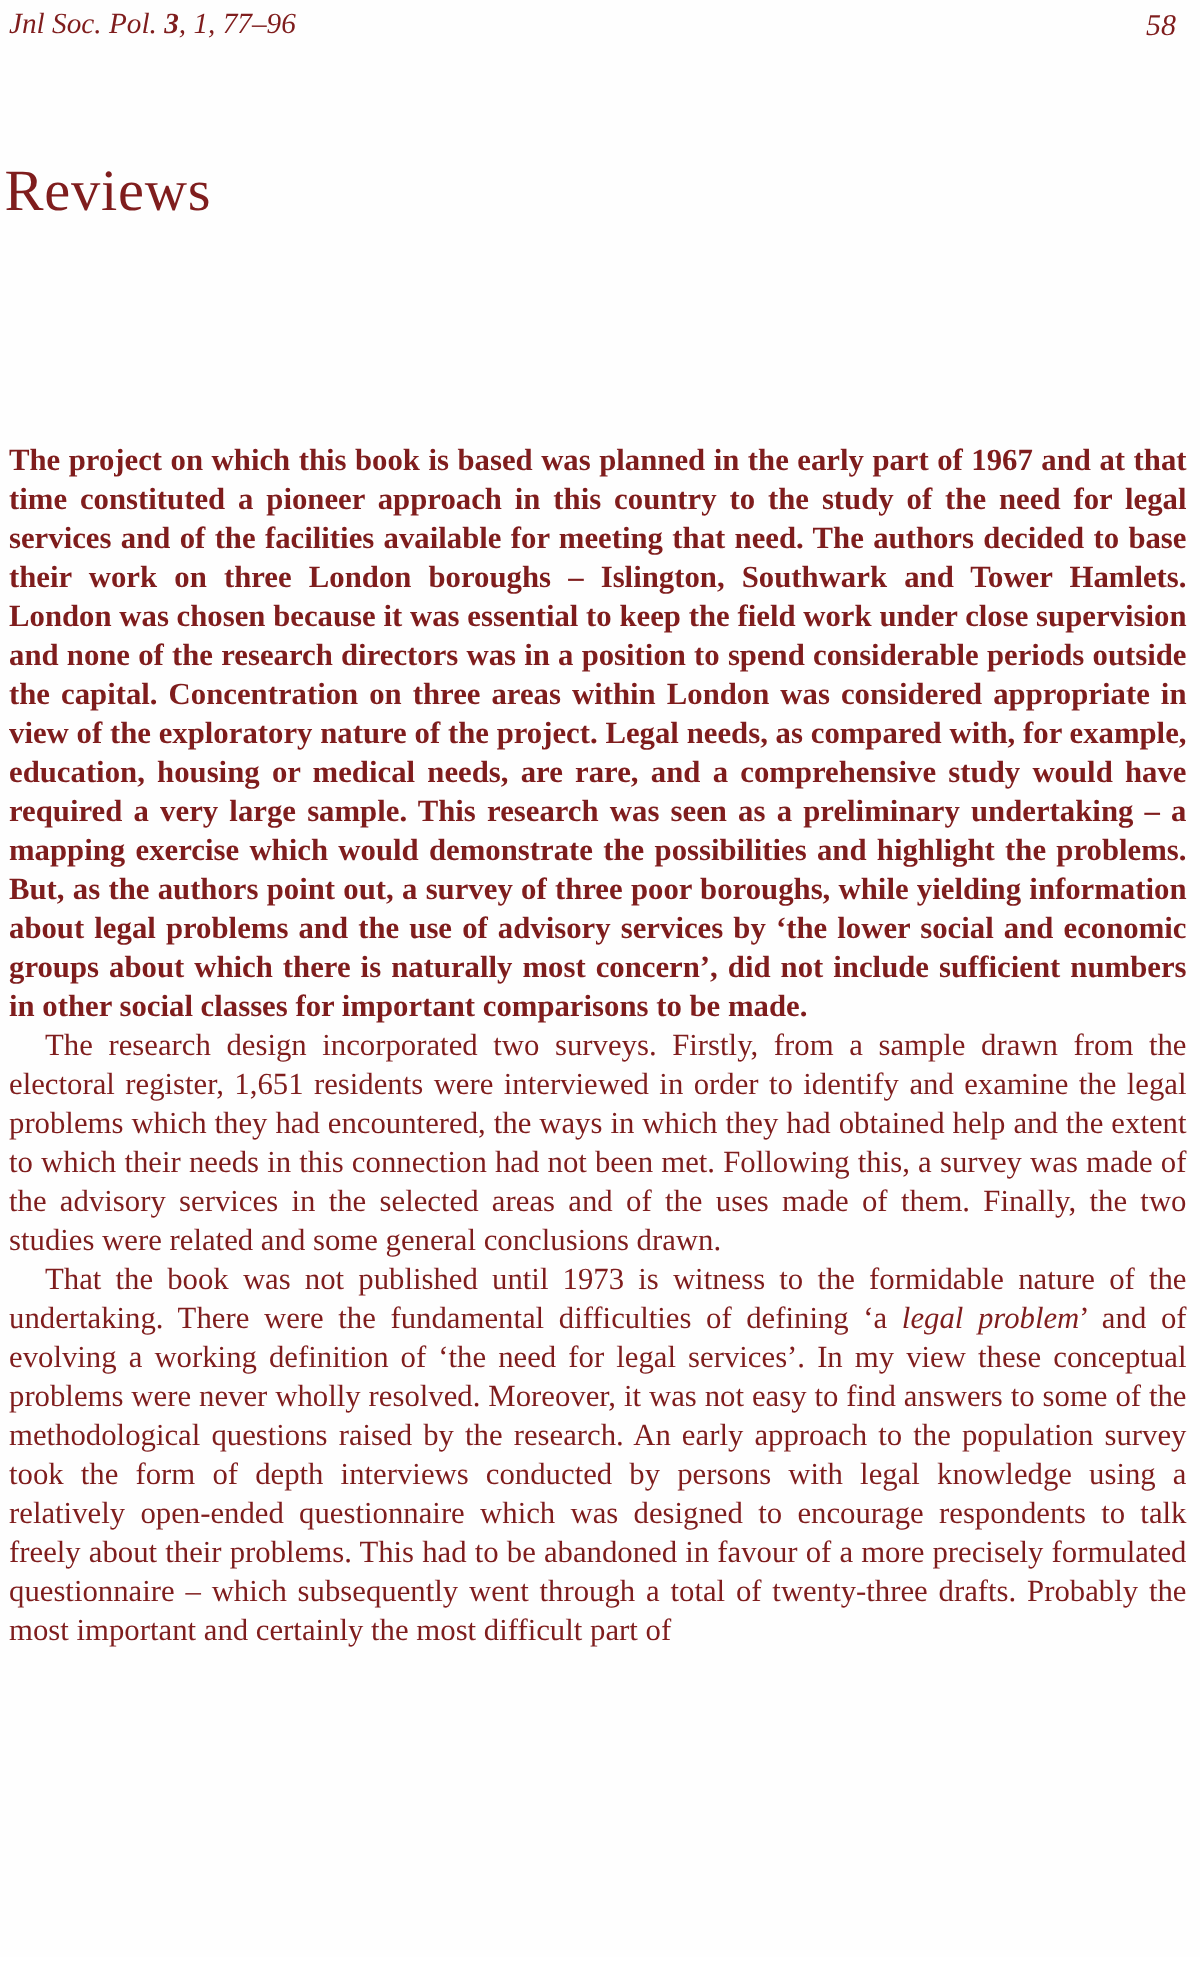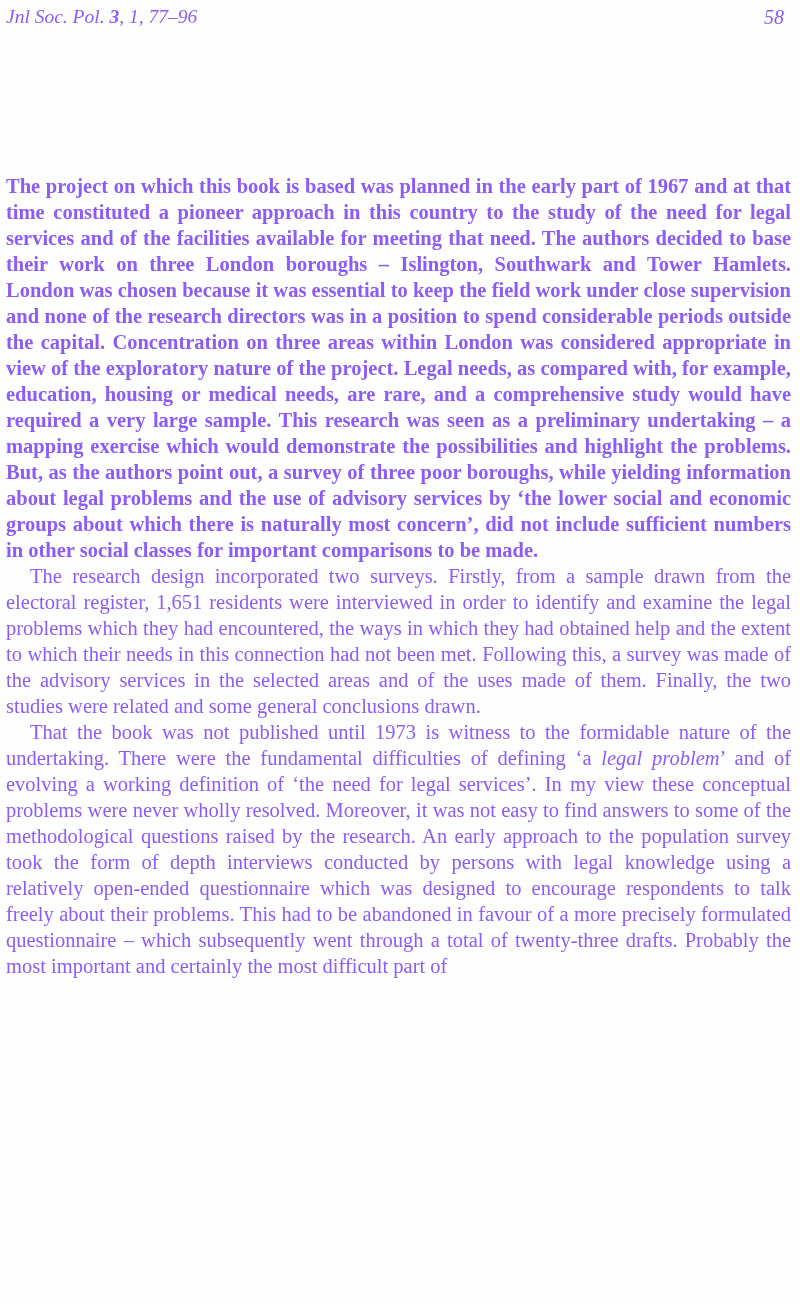--- a/index.html
+++ b/index.html
@@ -5,21 +5,21 @@
   html, body {
     margin: 0;
     padding: 0;
     background: #ffffff;
   }
   .page {
     position: relative;
     width: 800px;
     height: 1305px;
     background: #fefefe;
-    color: #8b5cf6;
+    color: #7f1d1d;
     font-family: "Liberation Serif", serif;
     box-sizing: border-box;
     overflow: hidden;
   }
   .page-header {
     display: flex;
     justify-content: space-between;
     align-items: flex-start;
     padding: 5px 16px 0 6px;
     font-style: italic;
@@ -56,20 +56,21 @@
 </head>
 <body>
 
 <div class="page">
 
   <header class="page-header">
     <div class="journal-ref"><span>Jnl Soc. Pol. </span><b>3</b><span>, 1, 77–96</span></div>
     <div class="page-number">58</div>
   </header>
 
+  <h1 class="section-title">Reviews</h1>
 
   <section class="review">
 
 
     <p class="body-para no-indent">The project on which this book is based was planned in the early part of 1967 and at that time constituted a pioneer approach in this country to the study of the need for legal services and of the facilities available for meeting that need. The authors decided to base their work on three London boroughs – Islington, Southwark and Tower Hamlets. London was chosen because it was essential to keep the field work under close supervision and none of the research directors was in a position to spend considerable periods outside the capital. Concentration on three areas within London was considered appropriate in view of the exploratory nature of the project. Legal needs, as compared with, for example, education, housing or medical needs, are rare, and a comprehensive study would have required a very large sample. This research was seen as a preliminary undertaking – a mapping exercise which would demonstrate the possibilities and highlight the problems. But, as the authors point out, a survey of three poor boroughs, while yielding information about legal problems and the use of advisory services by ‘the lower social and economic groups about which there is naturally most concern’, did not include sufficient numbers in other social classes for important comparisons to be made.</p>
 
     <p class="body-para">The research design incorporated two surveys. Firstly, from a sample drawn from the electoral register, 1,651 residents were interviewed in order to identify and examine the legal problems which they had encountered, the ways in which they had obtained help and the extent to which their needs in this connection had not been met. Following this, a survey was made of the advisory services in the selected areas and of the uses made of them. Finally, the two studies were related and some general conclusions drawn.</p>
 
     <p class="body-para"><span>That the book was not published until 1973 is witness to the formidable nature of the undertaking. There were the fundamental difficulties of defining ‘a </span><em>legal problem</em><span>’ and of evolving a working definition of ‘the need for legal services’. In my view these conceptual problems were never wholly resolved. Moreover, it was not easy to find answers to some of the methodological questions raised by the research. An early approach to the population survey took the form of depth interviews conducted by persons with legal knowledge using a relatively open-ended questionnaire which was designed to encourage respondents to talk freely about their problems. This had to be abandoned in favour of a more precisely formulated questionnaire – which subsequently went through a total of twenty-three drafts. Probably the most important and certainly the most difficult part of</span></p>
 

